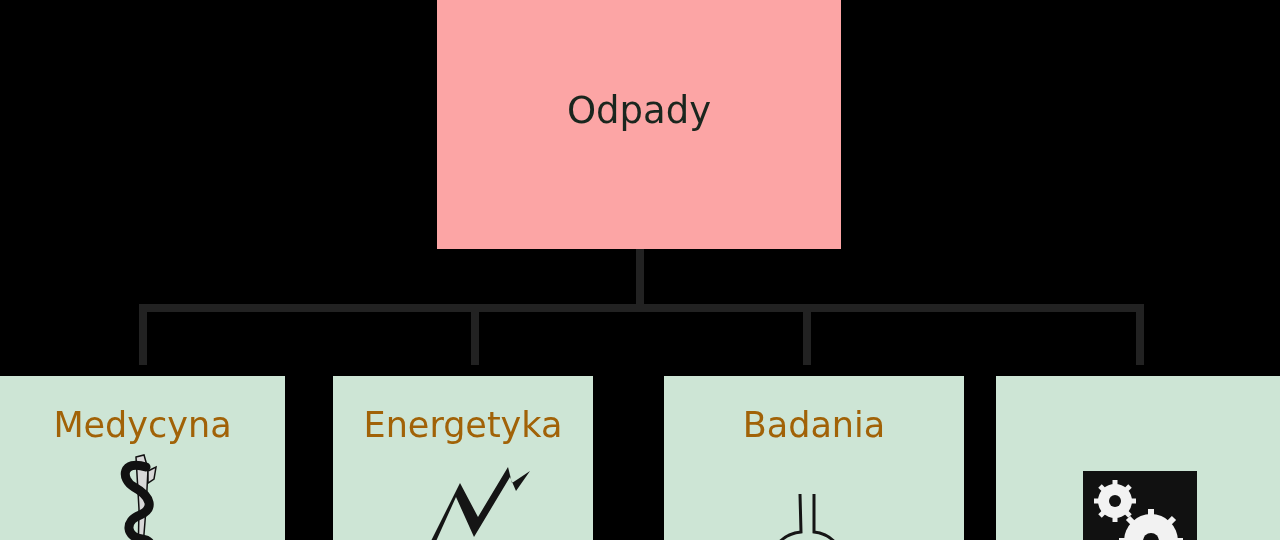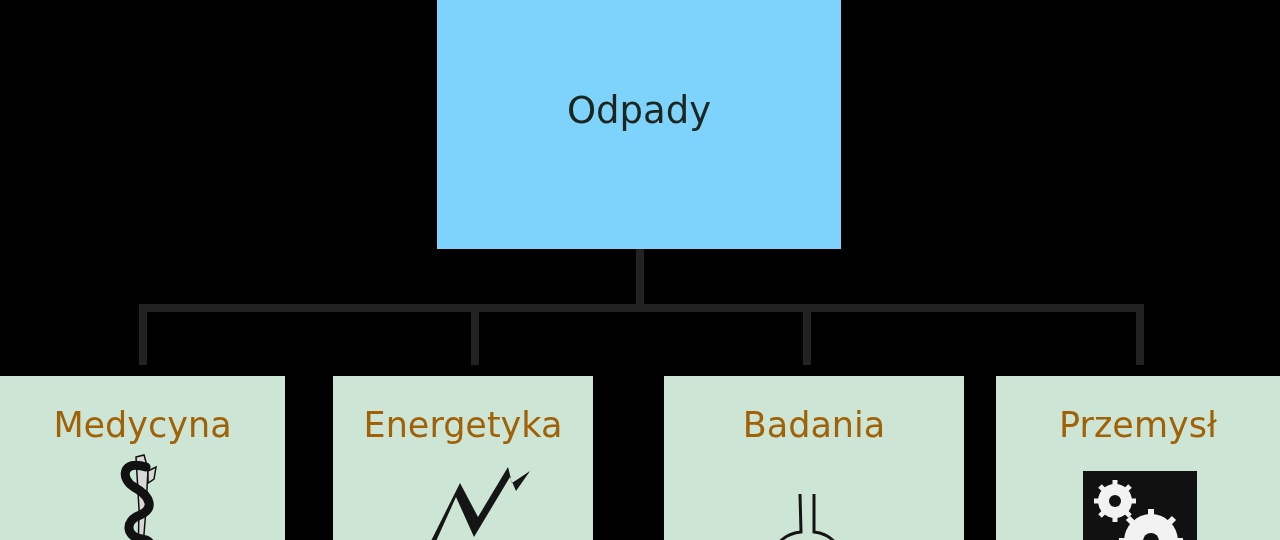--- a/index.html
+++ b/index.html
@@ -1,18 +1,18 @@
 <!DOCTYPE html>
 <html><head>
 <meta charset="utf-8">
 <style>
   html, body { margin:0; padding:0; }
   body { width:1280px; height:540px; background:#000; position:relative; overflow:hidden;
          font-family:"DejaVu Sans", sans-serif; }
-  .root { position:absolute; left:437px; top:0; width:404px; height:249px; background:#7dd3fc;
+  .root { position:absolute; left:437px; top:0; width:404px; height:249px; background:#fca5a5;
           display:flex; align-items:center; justify-content:center; text-align:center;
           color:#1a261e; font-size:37px; line-height:53px; padding-top:0; }
   .root span { display:block; margin-top:-30px; }
   .line { position:absolute; background:#222; }
   .child { position:absolute; top:376px; height:175px; background:#cde5d5; text-align:center;
            color:#a16207; font-size:35px; line-height:44px; overflow:hidden; }
   .child .label { display:block; margin-top:27px; }
   .icon { position:absolute; }
 </style>
 </head>
@@ -49,21 +49,20 @@
 
 <div class="child" style="left:664px; width:300px;">
   <span class="label">Badania</span>
   <svg class="icon" style="left:97px; top:118px;" width="90" height="70" viewBox="0 0 90 70">
     <path d="M39 0 L40 38 C20 40 10 55 10 70" fill="none" stroke="#151515" stroke-width="3"></path>
     <path d="M53 0 L53 38 C72 40 82 55 82 70" fill="none" stroke="#151515" stroke-width="3"></path>
   </svg>
 </div>
 
 <div class="child" style="left:996px; width:284px;">
-  <span class="label">Przemysł</span>
   <svg class="icon" style="left:87px; top:95px;" width="114" height="90" viewBox="0 0 114 90">
     <rect x="0" y="0" width="114" height="90" fill="#111"></rect>
     <g fill="#f2f2f2">
       <circle cx="32" cy="30" r="17"></circle>
       <g stroke="#f2f2f2" stroke-width="5">
         <line x1="32" y1="9" x2="32" y2="51"></line>
           <line x1="11" y1="30" x2="53" y2="30"></line>
         <line x1="17" y1="15" x2="47" y2="45"></line>
           <line x1="47" y1="15" x2="17" y2="45"></line>
       </g>

